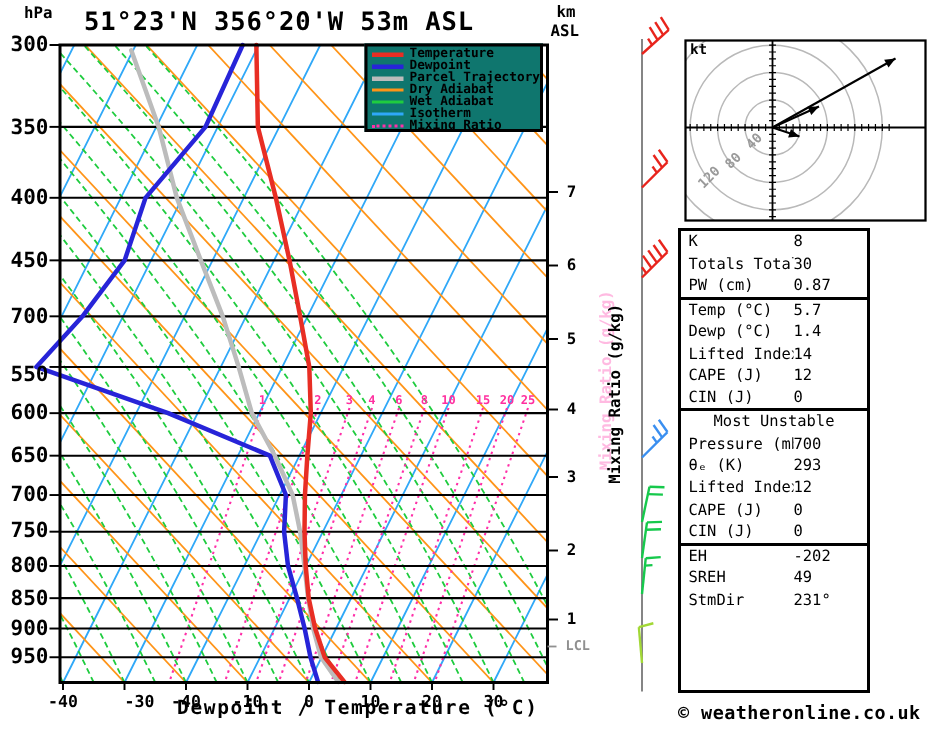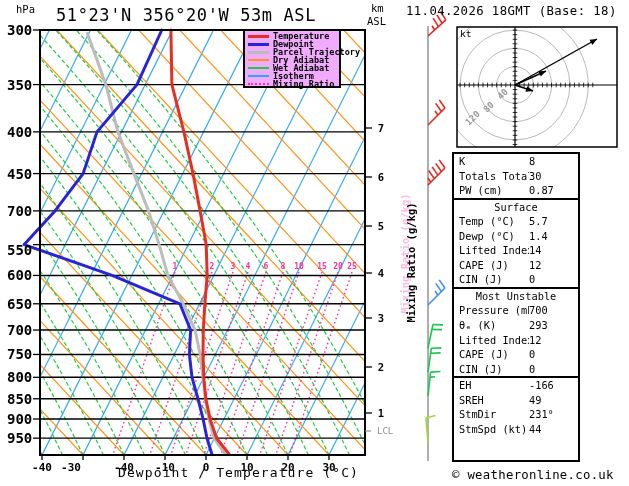--- a/index.html
+++ b/index.html
@@ -1,38 +1,38 @@
 <!DOCTYPE html>
 <html><head>
 <meta charset="utf-8">
 <style>
   html,body{margin:0;padding:0;background:#fff;}
   #canvas{position:relative;width:629px;height:486px;background:#fff;overflow:hidden;
           font-family:"DejaVu Sans Mono", monospace;color:#000;}
   #chart-svg{position:absolute;left:0;top:0;z-index:1;}
   .ov{position:absolute;z-index:3;white-space:nowrap;}
-  .b{font-weight:normal;}
+  .b{font-weight:bold;}
   #hpa-unit{left:16px;top:3px;font-size:10.5px;}
   #main-title{left:56px;top:5px;font-size:17px;letter-spacing:0.6px;}
   #km-unit{left:371px;top:2px;font-size:10.5px;}
   #asl-unit{left:367px;top:15px;font-size:10.5px;}
   #date-title{left:406px;top:4px;font-size:12.3px;letter-spacing:0.4px;}
   #xaxis-label{left:118px;top:465px;font-size:13px;letter-spacing:1.1px;}
   #footer-credit{left:452px;top:468px;font-size:12.3px;letter-spacing:0.3px;}
   #kt-label{left:460px;top:28px;font-size:9.5px;}
   #lcl-label{left:377px;top:426px;font-size:9px;color:#909090;}
   .ptick{position:absolute;width:28px;text-align:left;font-size:14px;font-weight:bold;line-height:12px;}
   .ttick{position:absolute;width:44px;text-align:center;font-size:11px;font-weight:bold;line-height:13px;}
   .kmtick{position:absolute;width:14px;text-align:center;font-size:10.5px;font-weight:bold;line-height:12px;}
   .mrlab{position:absolute;width:16px;text-align:center;font-size:8px;font-weight:bold;color:#ff2f9f;line-height:9px;}
   #mix-label-black{left:336px;top:256px;width:150px;height:13px;text-align:center;font-size:10.5px;font-weight:bold;
       transform:rotate(-90deg);}
   #mix-label-pink{left:330px;top:247px;width:150px;height:13px;text-align:center;font-size:10.5px;font-weight:bold;
       color:#ffa3d8;opacity:.75;transform:rotate(-90deg);z-index:2;}
-  #legend-box{left:243px;top:29px;width:98px;height:59px;background:#f0abfc;border:2px solid #000;
+  #legend-box{left:243px;top:29px;width:119px;height:59px;background:#0f766e;border:2px solid #000;
       z-index:4;display:flex;flex-direction:column;justify-content:space-around;padding:1px 0 1px 3px;box-sizing:border-box;}
   .leg-row{display:flex;align-items:center;height:8px;}
   .leg-swatch{width:21px;margin-right:4px;flex:0 0 auto;}
   .leg-text{font-size:8.5px;font-weight:bold;line-height:8px;}
   #stats-box{left:452px;top:152px;width:128px;height:310px;border:2px solid #000;background:#fff;z-index:4;box-sizing:border-box;}
   .stat-section{border-top:2px solid #000;}
   .stat-section:first-child{border-top:none;}
   .stat-head{height:14.55px;line-height:14.55px;font-size:10.3px;text-align:center;}
   .stat-row{height:14.55px;line-height:14.55px;font-size:10.3px;display:flex;padding:0 3px 0 5px;}
   .stat-lab{flex:1 1 auto;overflow:hidden;}
@@ -304,21 +304,20 @@
           <polygon points="533 91 525.4105336155959 91.63245553203367 527.3079002116968 85.9403557437306" fill="#000"></polygon>
         </g>
         <rect x="457" y="27" width="160" height="120" fill="none" stroke="#000" stroke-width="1.5"></rect>
       </g>
     </svg>
 
   <div class="ov b" id="hpa-unit">hPa</div>
   <div class="ov b" id="main-title">51°23'N 356°20'W 53m ASL</div>
   <div class="ov b" id="km-unit">km</div>
   <div class="ov b" id="asl-unit">ASL</div>
-  <div class="ov b" id="date-title">11.04.2026 18GMT (Base: 18)</div>
   <div class="ov" id="mix-label-pink">Mixing Ratio (g/kg)</div>
   <div class="ov" id="mix-label-black">Mixing Ratio (g/kg)</div>
   <div class="ov b" id="lcl-label">LCL</div>
   <div class="ov b" id="kt-label">kt</div>
   <div class="ov b" id="xaxis-label">Dewpoint / Temperature (°C)</div>
   <div class="ov b" id="footer-credit">© weatheronline.co.uk</div>
 
   <div class="ov" id="legend-box">
       <div class="leg-row">
         <div class="leg-swatch" style="background: rgb(232, 46, 36); height: 3px;"></div>
@@ -358,21 +357,20 @@
         <div class="stat-row">
           <span class="stat-lab">Totals Totals</span>
           <span class="stat-val">30</span>
         </div>
         <div class="stat-row">
           <span class="stat-lab">PW (cm)</span>
           <span class="stat-val">0.87</span>
         </div>
       </div>
       <div class="stat-section">
-        <div class="stat-head">Surface</div>
         <div class="stat-row">
           <span class="stat-lab">Temp (°C)</span>
           <span class="stat-val">5.7</span>
         </div>
         <div class="stat-row">
           <span class="stat-lab">Dewp (°C)</span>
           <span class="stat-val">1.4</span>
         </div>
         <div class="stat-row">
           <span class="stat-lab">Lifted Index</span>
@@ -406,53 +404,49 @@
           <span class="stat-val">0</span>
         </div>
         <div class="stat-row">
           <span class="stat-lab">CIN (J)</span>
           <span class="stat-val">0</span>
         </div>
       </div>
       <div class="stat-section">
         <div class="stat-row">
           <span class="stat-lab">EH</span>
-          <span class="stat-val">-166</span>
+          <span class="stat-val">-202</span>
         </div>
         <div class="stat-row">
           <span class="stat-lab">SREH</span>
           <span class="stat-val">49</span>
         </div>
         <div class="stat-row">
           <span class="stat-lab">StmDir</span>
           <span class="stat-val">231°</span>
-        </div>
-        <div class="stat-row">
-          <span class="stat-lab">StmSpd (kt)</span>
-          <span class="stat-val">44</span>
         </div>
       </div>
     </div>
   <div id="tick-layer">
       <div class="ov ptick" style="left: 7px; top: 24px;">300</div>
       <div class="ov ptick" style="left: 7px; top: 78.5848px;">350</div>
       <div class="ov ptick" style="left: 7px; top: 125.868px;">400</div>
       <div class="ov ptick" style="left: 7px; top: 167.575px;">450</div>
       <div class="ov ptick" style="left: 7px; top: 204.883px;">700</div>
       <div class="ov ptick" style="left: 7px; top: 244px;">550</div>
       <div class="ov ptick" style="left: 7px; top: 269.443px;">600</div>
       <div class="ov ptick" style="left: 7px; top: 297.787px;">650</div>
       <div class="ov ptick" style="left: 7px; top: 324.028px;">700</div>
       <div class="ov ptick" style="left: 7px; top: 348.459px;">750</div>
       <div class="ov ptick" style="left: 7px; top: 371.312px;">800</div>
       <div class="ov ptick" style="left: 7px; top: 392.779px;">850</div>
       <div class="ov ptick" style="left: 7px; top: 413.019px;">900</div>
       <div class="ov ptick" style="left: 7px; top: 432.164px;">950</div>
       <div class="ov ttick" style="left: 20px; top: 461px;">-40</div>
-      <div class="ov ttick" style="left: 49px; top: 461px;">-30</div>
+      <div class="ov ttick" style="left: 71px; top: 461px;">-30</div>
       <div class="ov ttick" style="left: 102px; top: 461px;">-40</div>
       <div class="ov ttick" style="left: 143px; top: 461px;">-10</div>
       <div class="ov ttick" style="left: 184px; top: 461px;">0</div>
       <div class="ov ttick" style="left: 225px; top: 461px;">10</div>
       <div class="ov ttick" style="left: 266px; top: 461px;">20</div>
       <div class="ov ttick" style="left: 307px; top: 461px;">30</div>
       <div class="ov kmtick" style="left: 374px; top: 122px;">7</div>
       <div class="ov kmtick" style="left: 374px; top: 171px;">6</div>
       <div class="ov kmtick" style="left: 374px; top: 220px;">5</div>
       <div class="ov kmtick" style="left: 374px; top: 267px;">4</div>

